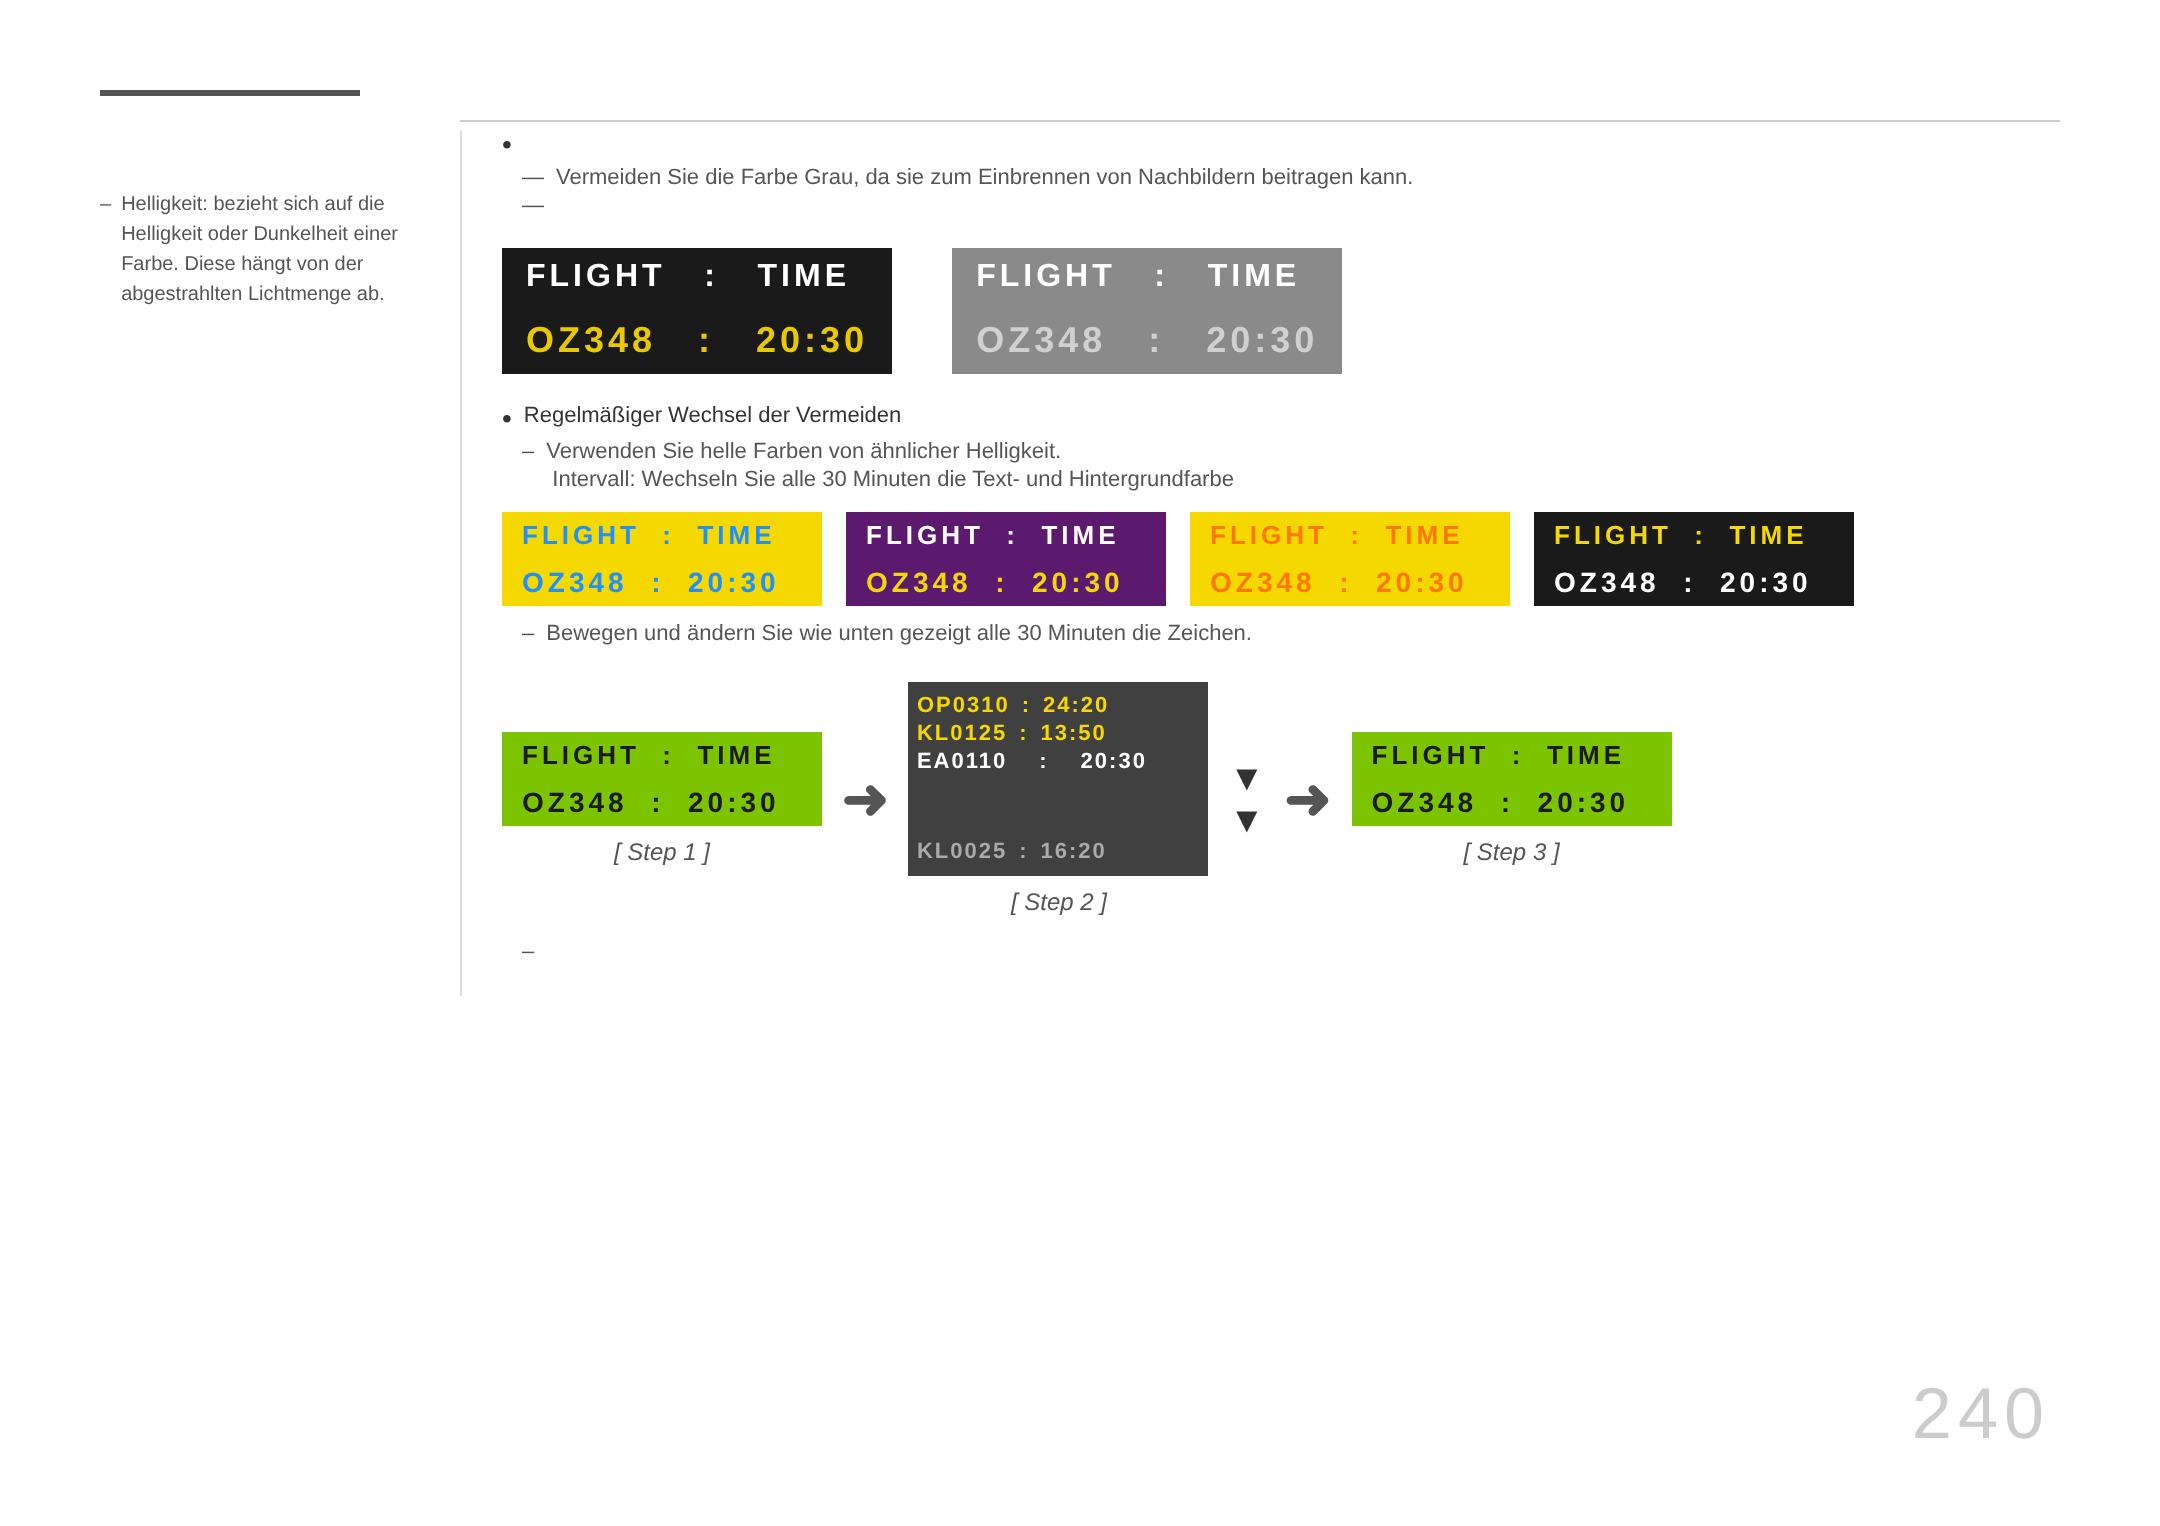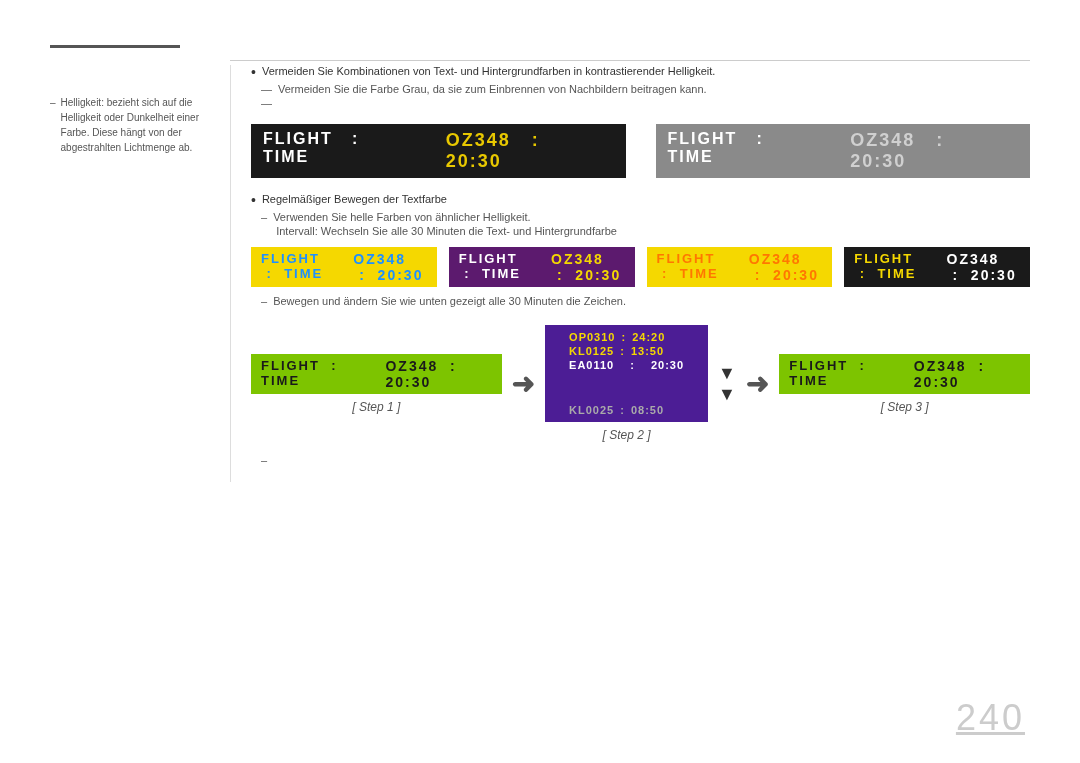--- a/index.html
+++ b/index.html
@@ -102,20 +102,21 @@
     
     .flight-panels-row {
       display: flex;
       gap: 30px;
       margin-top: 15px;
       margin-bottom: 15px;
     }
 
     .flight-panel {
       display: flex;
+      flex-direction: column;
       min-width: 160px;
     }
 
     .panel-header {
       padding: 6px 12px;
       font-size: 16px;
       font-weight: 900;
       letter-spacing: 2px;
       text-transform: uppercase;
     }
@@ -205,22 +206,22 @@
       background: #7dc400;
       color: #1a1a1a;
     }
     .panel-green-step .panel-body {
       background: #7dc400;
       color: #1a1a1a;
     }
 
     
     .step2-panel {
-      background: #4c1d95;
-      padding: 4px 24px;
+      background: #404040;
+      padding: 4px 4px;
       min-width: 150px;
     }
 
     .step2-row {
       display: flex;
       gap: 6px;
       font-size: 11px;
       font-weight: 700;
       letter-spacing: 1px;
       margin: 2px 0;
@@ -270,27 +271,26 @@
     }
 
     
     .note-section {
       margin-top: 12px;
     }
 
     
     .page-number {
       position: absolute;
-      bottom: 24px;
+      bottom: 35px;
       right: 55px;
       font-size: 36px;
       color: #cccccc;
       font-weight: 300;
       letter-spacing: 3px;
-      text-decoration: underline;
     }
   </style>
 </head>
 <body>
 
 <div class="page-container">
 
   <div class="left-rule"></div>
 
   <div class="top-rule"></div>
@@ -301,21 +301,20 @@
       <div class="sidebar-bullet">
         <span class="sidebar-text">–</span>
         <span class="sidebar-text">Helligkeit: bezieht sich auf die Helligkeit oder Dunkelheit einer Farbe. Diese hängt von der abgestrahlten Lichtmenge ab.</span>
       </div>
     </div>
 
     <div class="main-content">
 
       <div class="bullet-item">
         <span class="bullet-dot">•</span>
-        <span>Vermeiden Sie Kombinationen von Text- und Hintergrundfarben in kontrastierender Helligkeit.</span>
       </div>
       <div class="dash-item">
         <span>—</span>
         <span>Vermeiden Sie die Farbe Grau, da sie zum Einbrennen von Nachbildern beitragen kann.</span>
       </div>
       <div class="dash-item">
         <span>—</span>
       </div>
 
       <div class="flight-panels-row">
@@ -335,21 +334,21 @@
           </div>
           <div class="panel-body">
             <span>OZ348 &nbsp; : &nbsp; 20:30</span>
           </div>
         </div>
 
       </div>
 
       <div class="bullet-item">
         <span class="bullet-dot">•</span>
-        <span>Regelmäßiger Bewegen der Textfarbe</span>
+        <span>Regelmäßiger Wechsel der Vermeiden</span>
       </div>
       <div class="dash-item">
         <span>–</span>
         <span>Verwenden Sie helle Farben von ähnlicher Helligkeit.</span>
       </div>
       <div class="dash-item">
         <span>&nbsp;&nbsp;&nbsp;</span>
         <span>Intervall: Wechseln Sie alle 30 Minuten die Text- und Hintergrundfarbe</span>
       </div>
 
@@ -407,21 +406,21 @@
               <span>13:50</span>
             </div>
             <div class="step2-row normal">
               <span>EA0110</span>
               <span>:</span>
               <span>20:30</span>
             </div>
             <div class="step2-row dim">
               <span>KL0025</span>
               <span>:</span>
-              <span>08:50</span>
+              <span>16:20</span>
             </div>
           </div>
           <div class="step-label">[ Step 2 ]</div>
         </div>
 
         <div class="arrow-down-group">
           <span>▼</span>
           <span>▼</span>
         </div>
 

